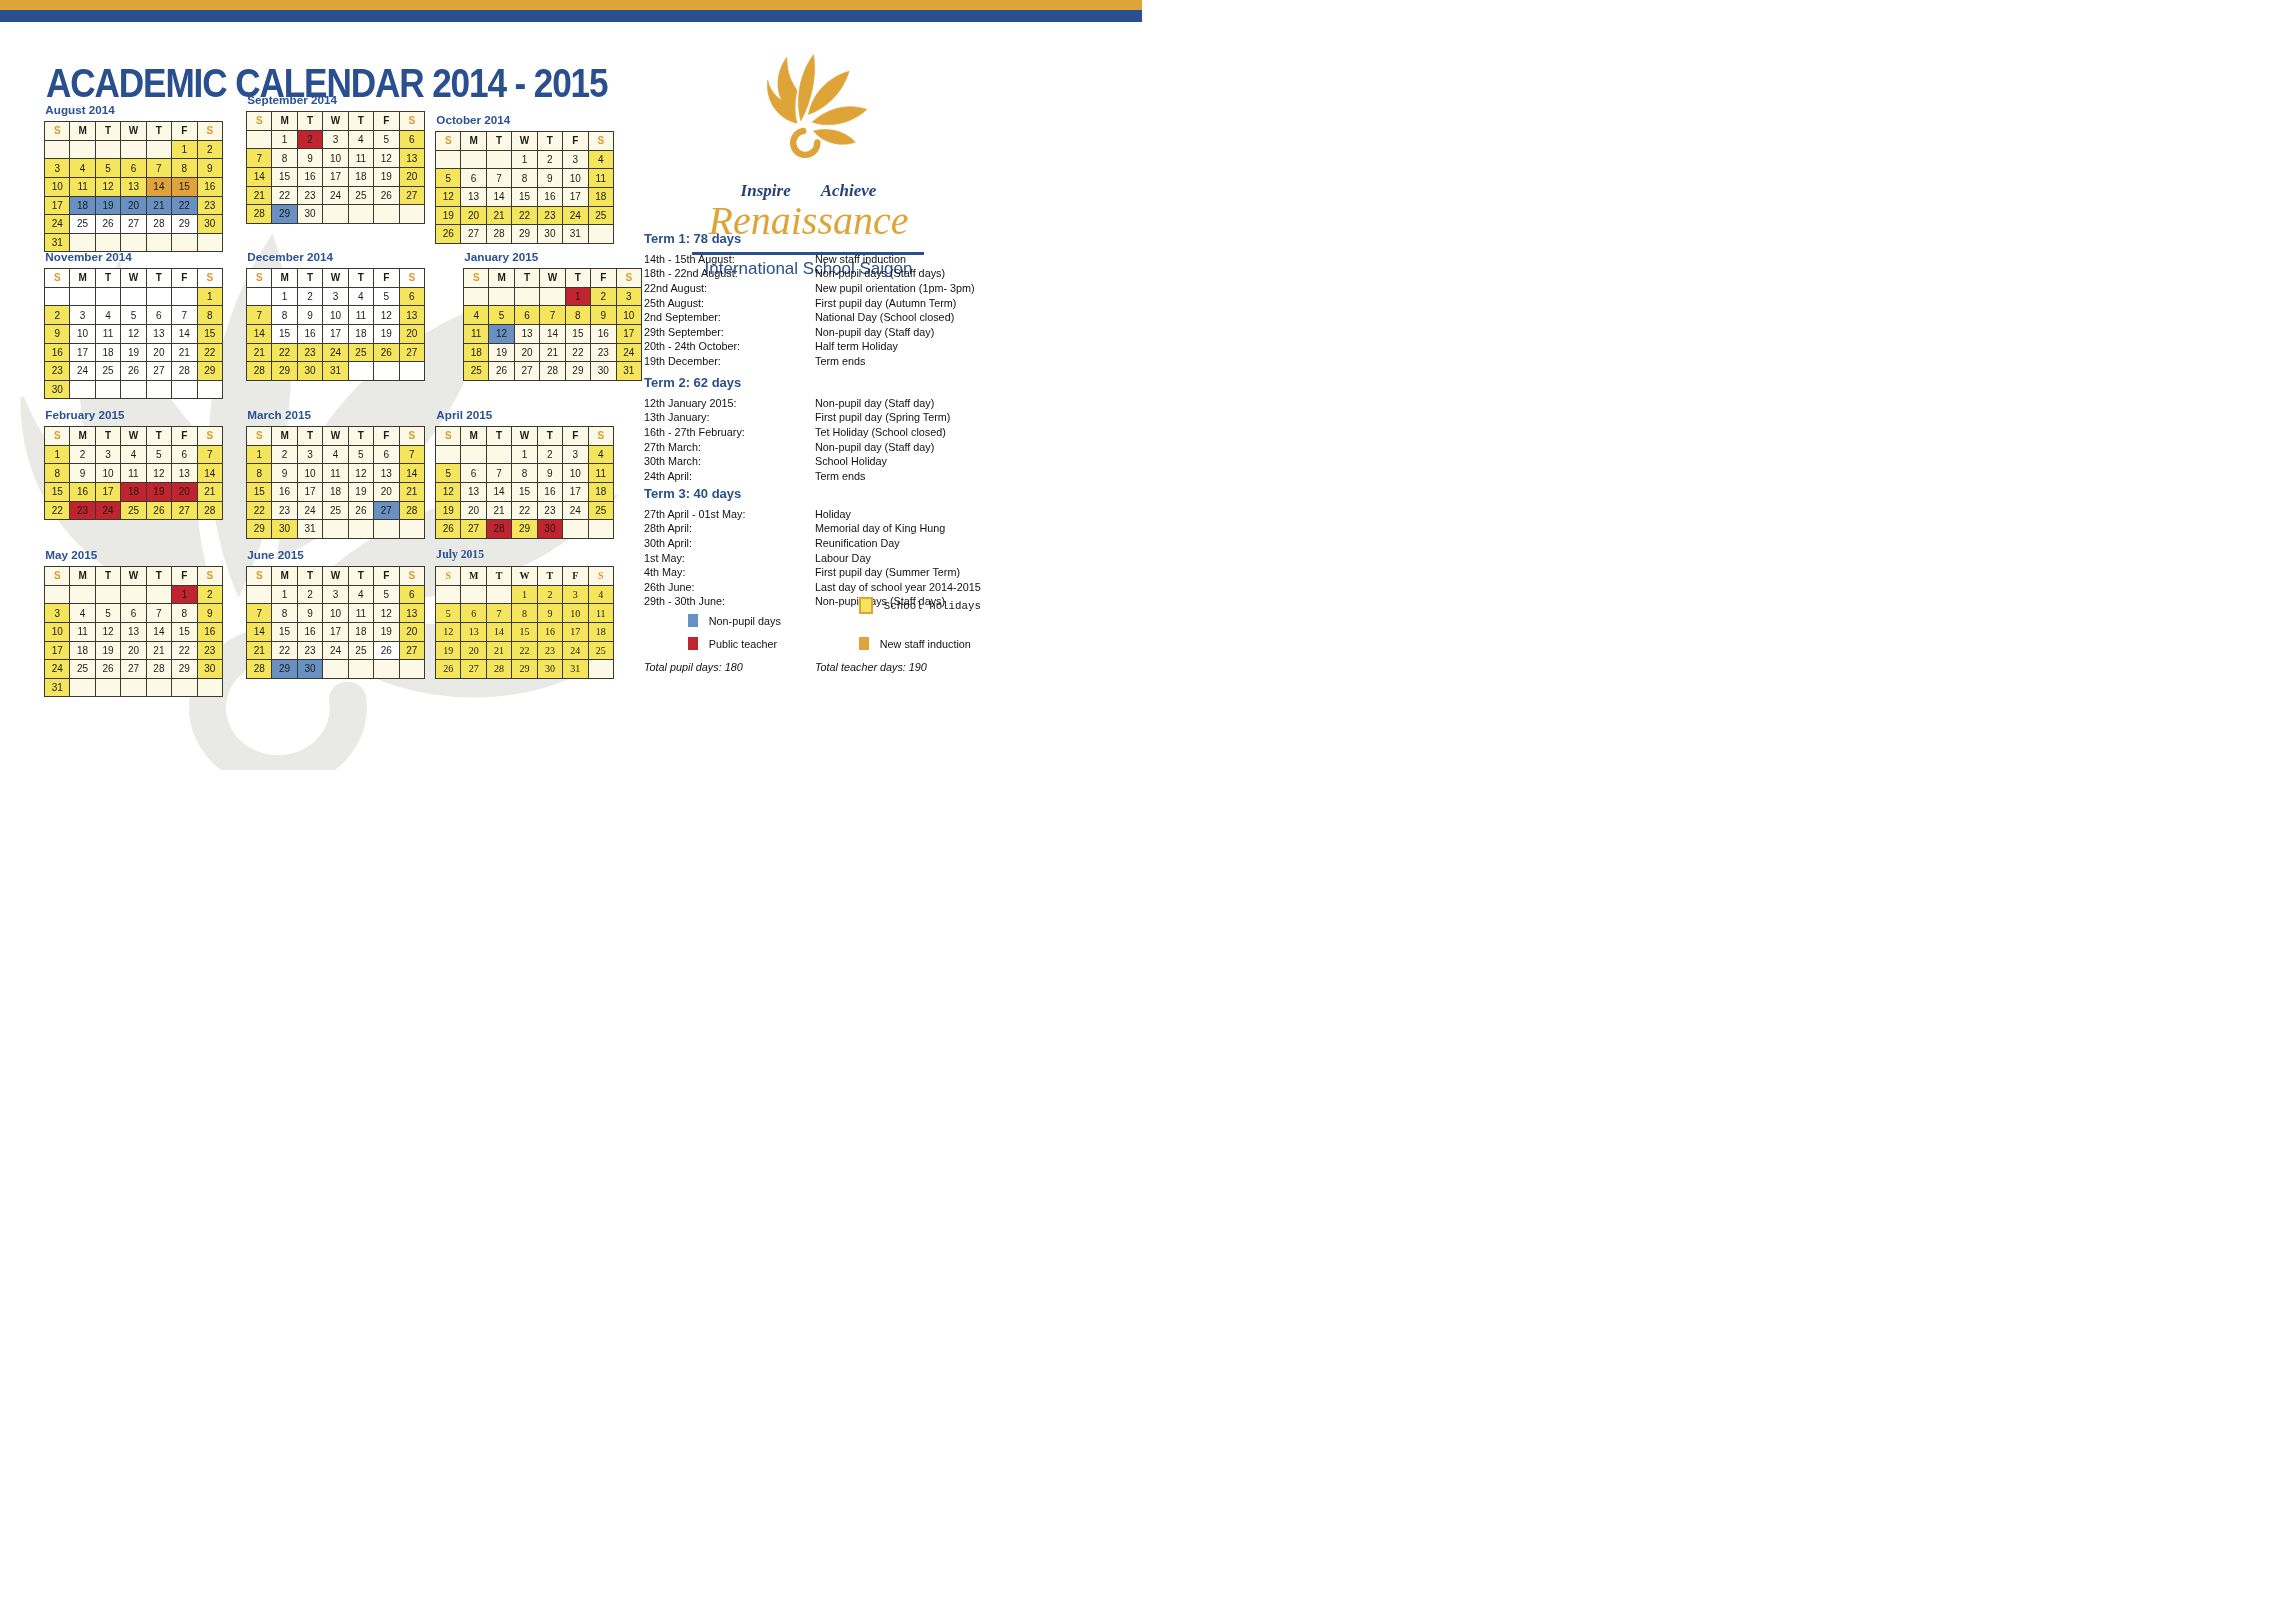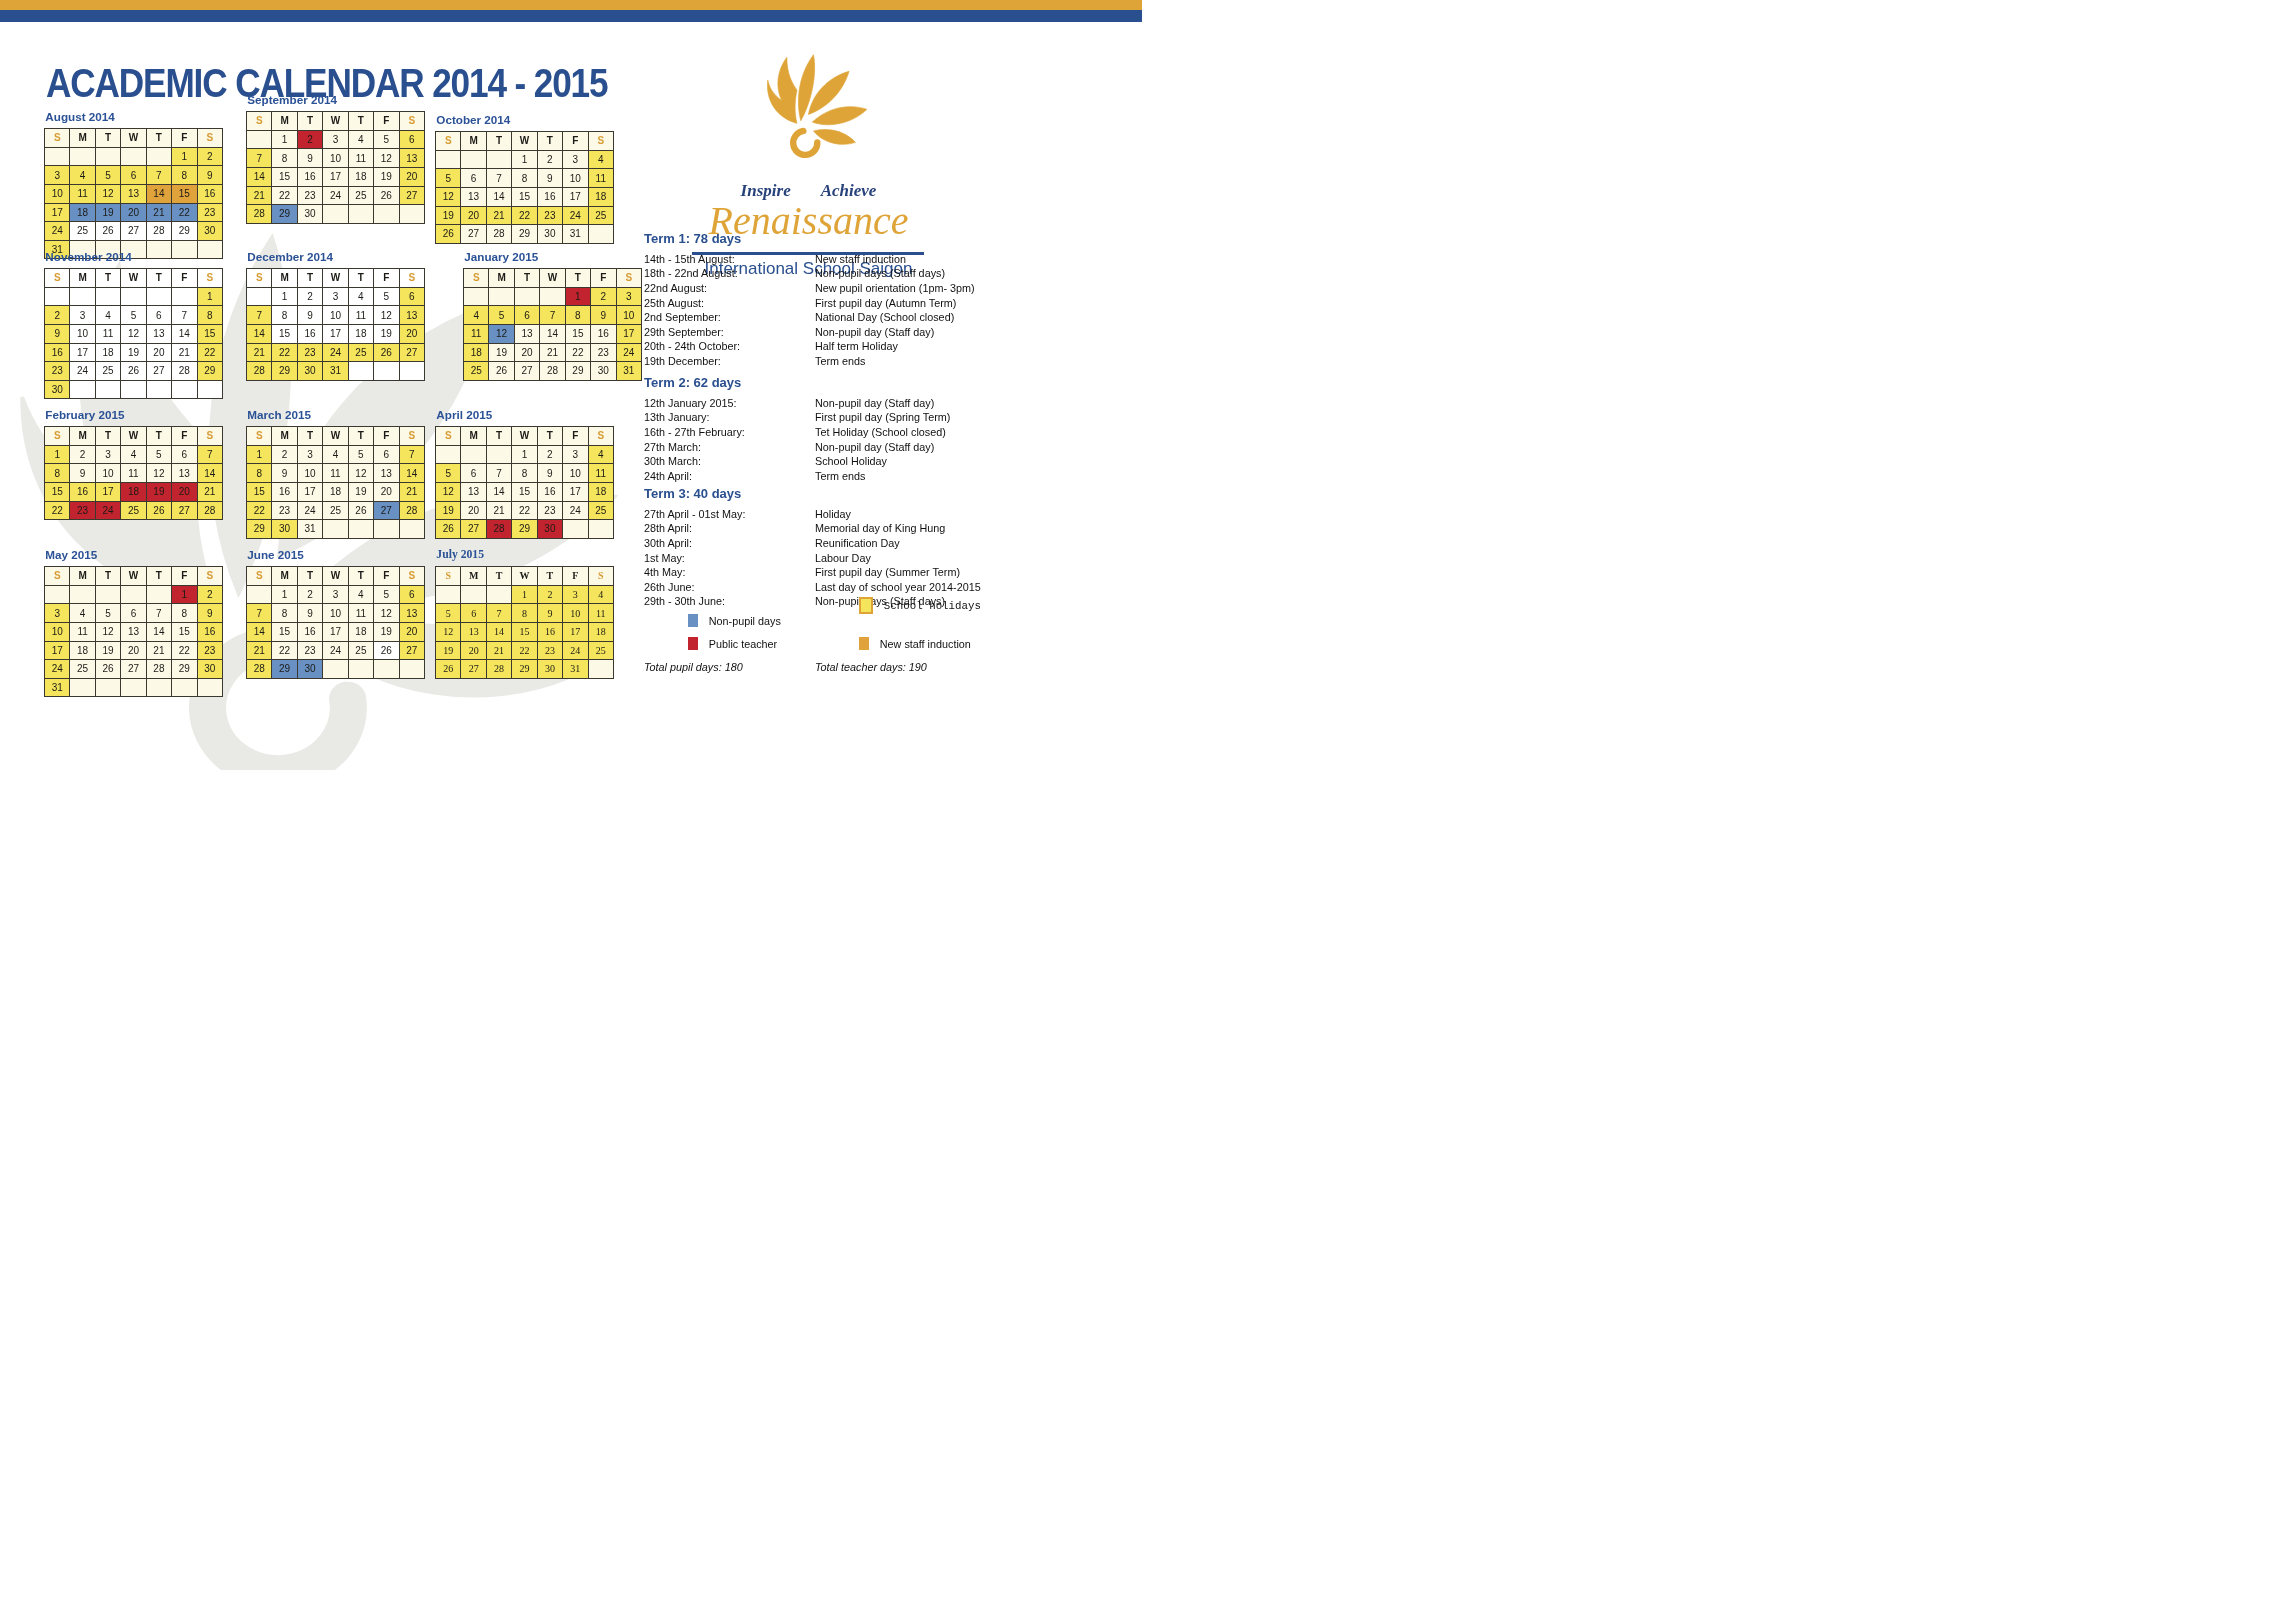--- a/index.html
+++ b/index.html
@@ -64,21 +64,21 @@
   <div id="bar-gold" class="bar"></div>
   <div id="bar-blue" class="bar"></div>
 
   <h1 id="page-title">ACADEMIC CALENDAR 2014 - 2015</h1>
 
   <svg id="watermark" viewBox="18 10 190 170" preserveAspectRatio="none">
     <use href="#flame" fill="#E9E9E5" stroke="#E9E9E5" transform="rotate(-6 110 100)"></use>
   </svg>
 
   <div id="months-layer">
-      <div class="month" style="left: 44px; top: 110px;">
+      <div class="month" style="left: 44px; top: 103px;">
         <div class="month-title">August 2014</div>
         <table class="cal">
           <tbody>
             <tr>
               <td class="hd base-cream gold">S</td>
               <td class="hd base-cream">M</td>
               <td class="hd base-cream">T</td>
               <td class="hd base-cream">W</td>
               <td class="hd base-cream">T</td>
               <td class="hd base-cream">F</td>

